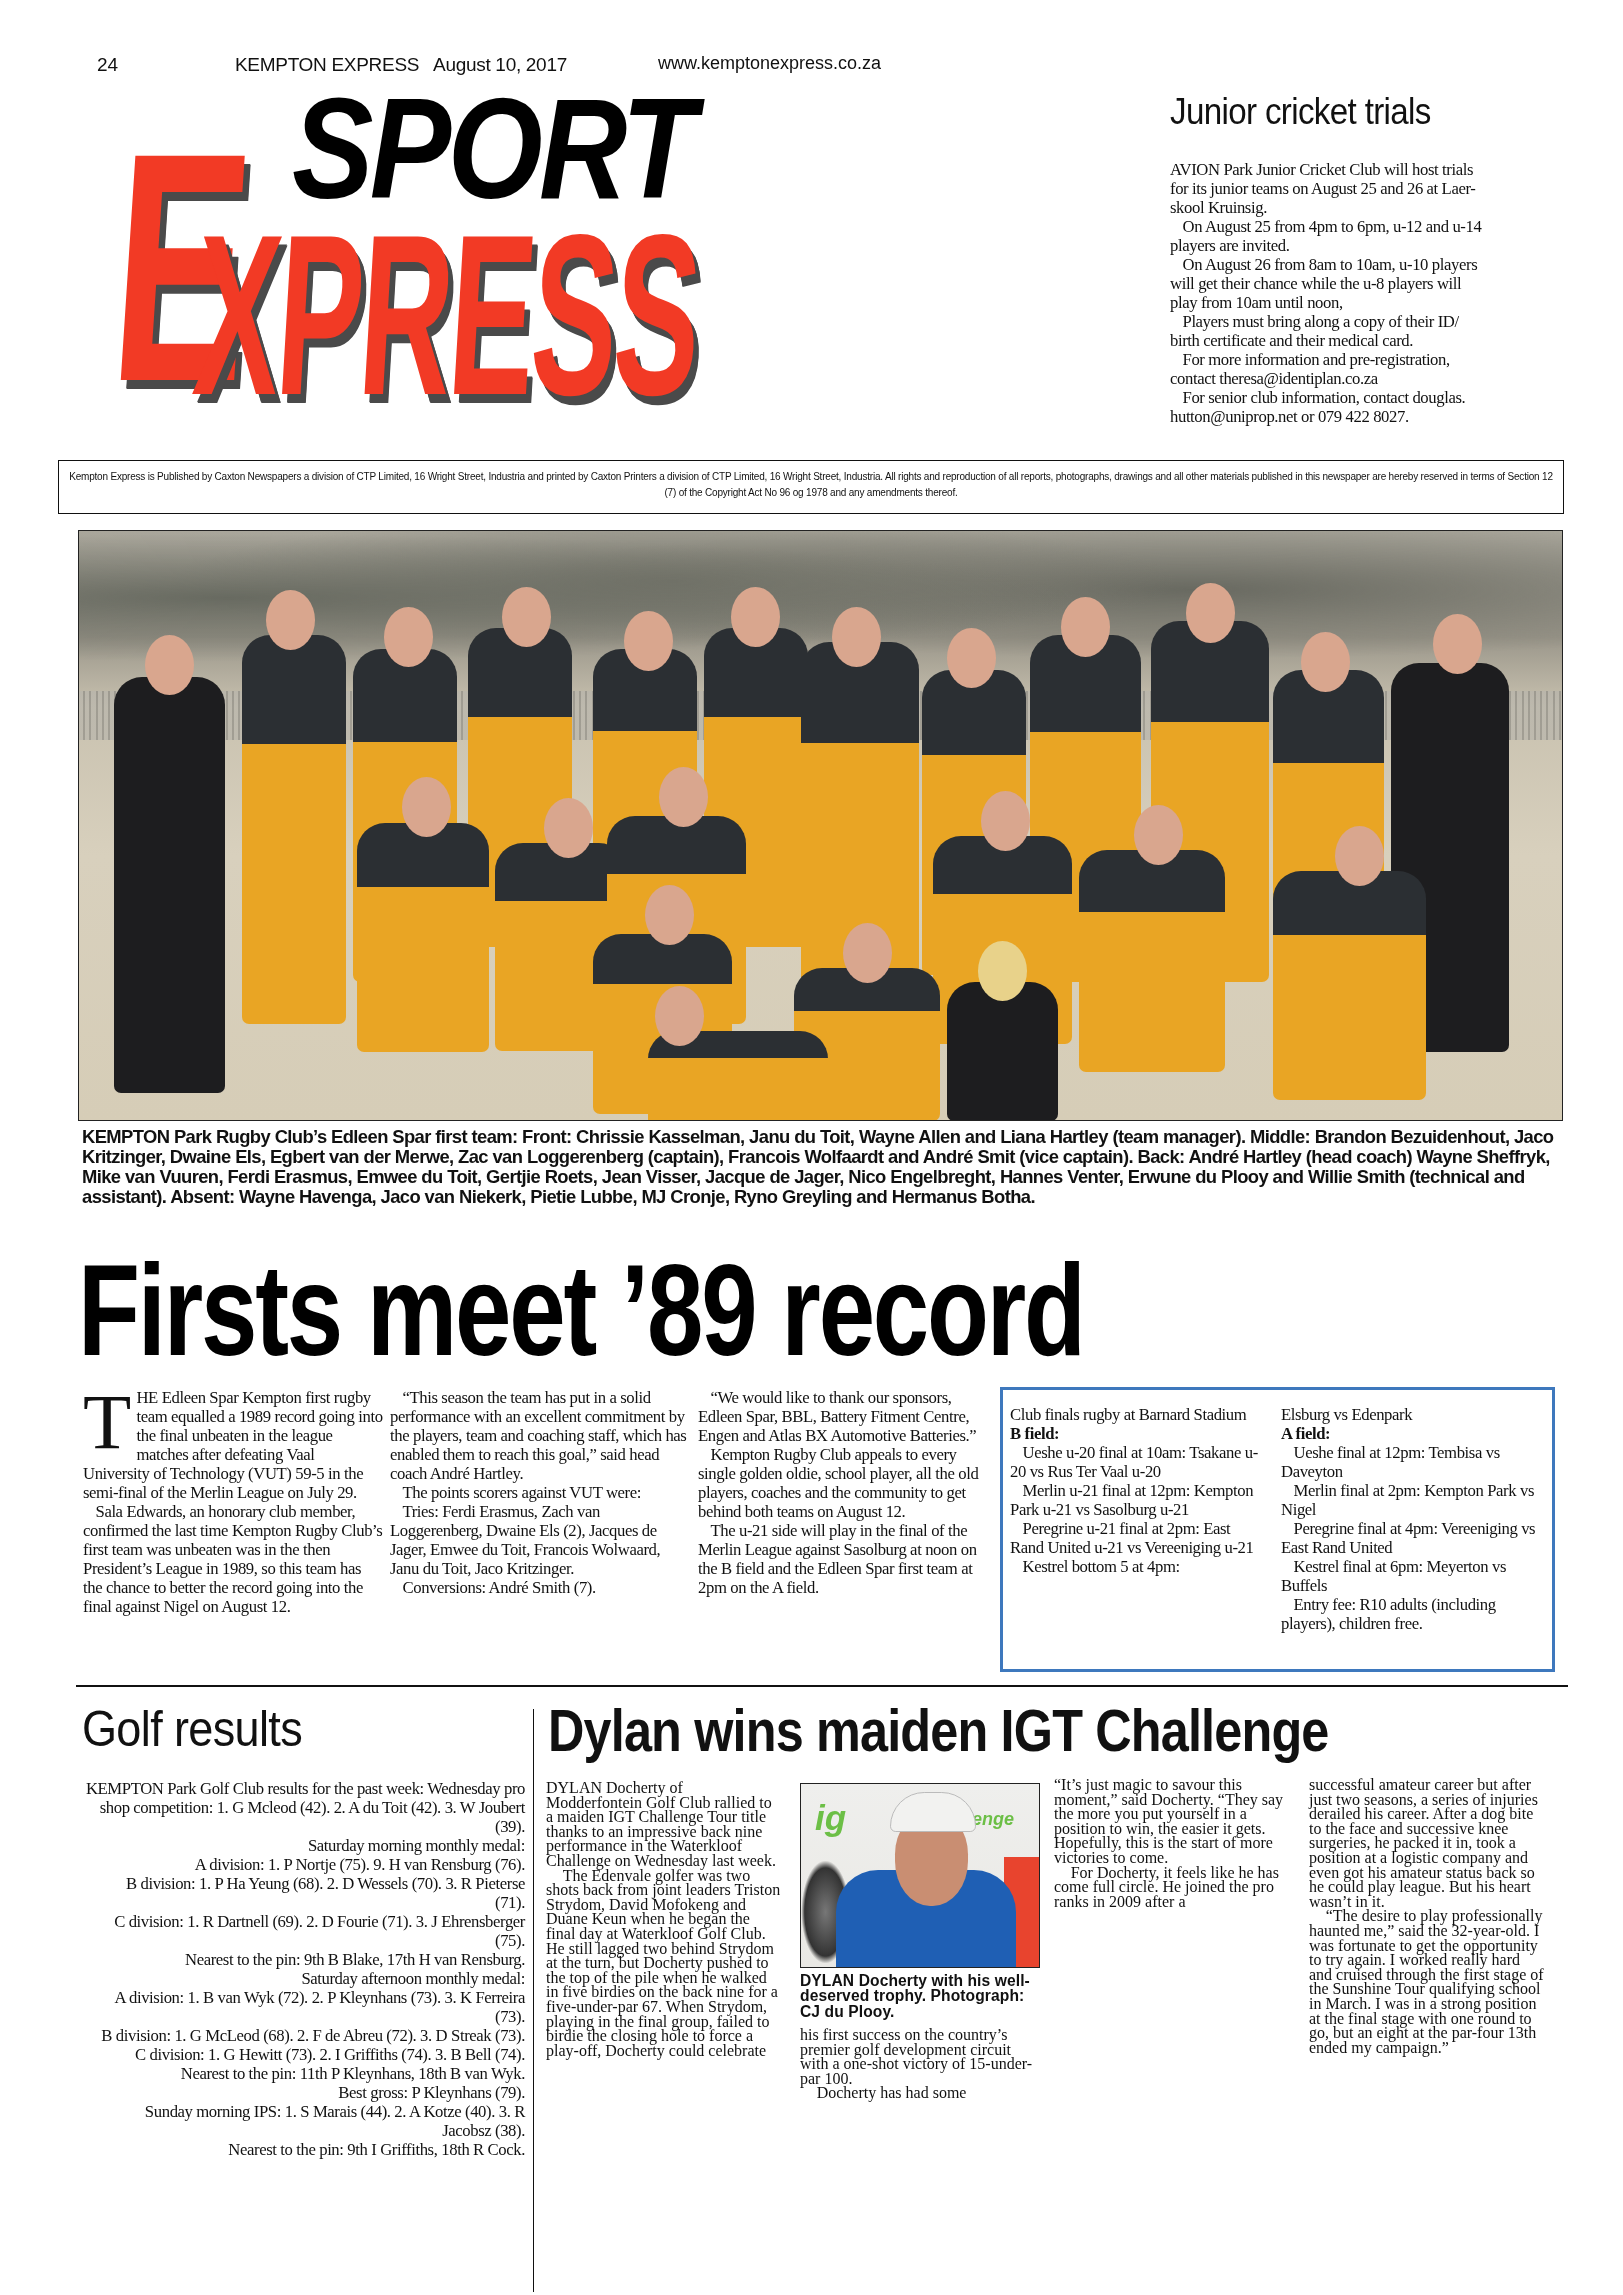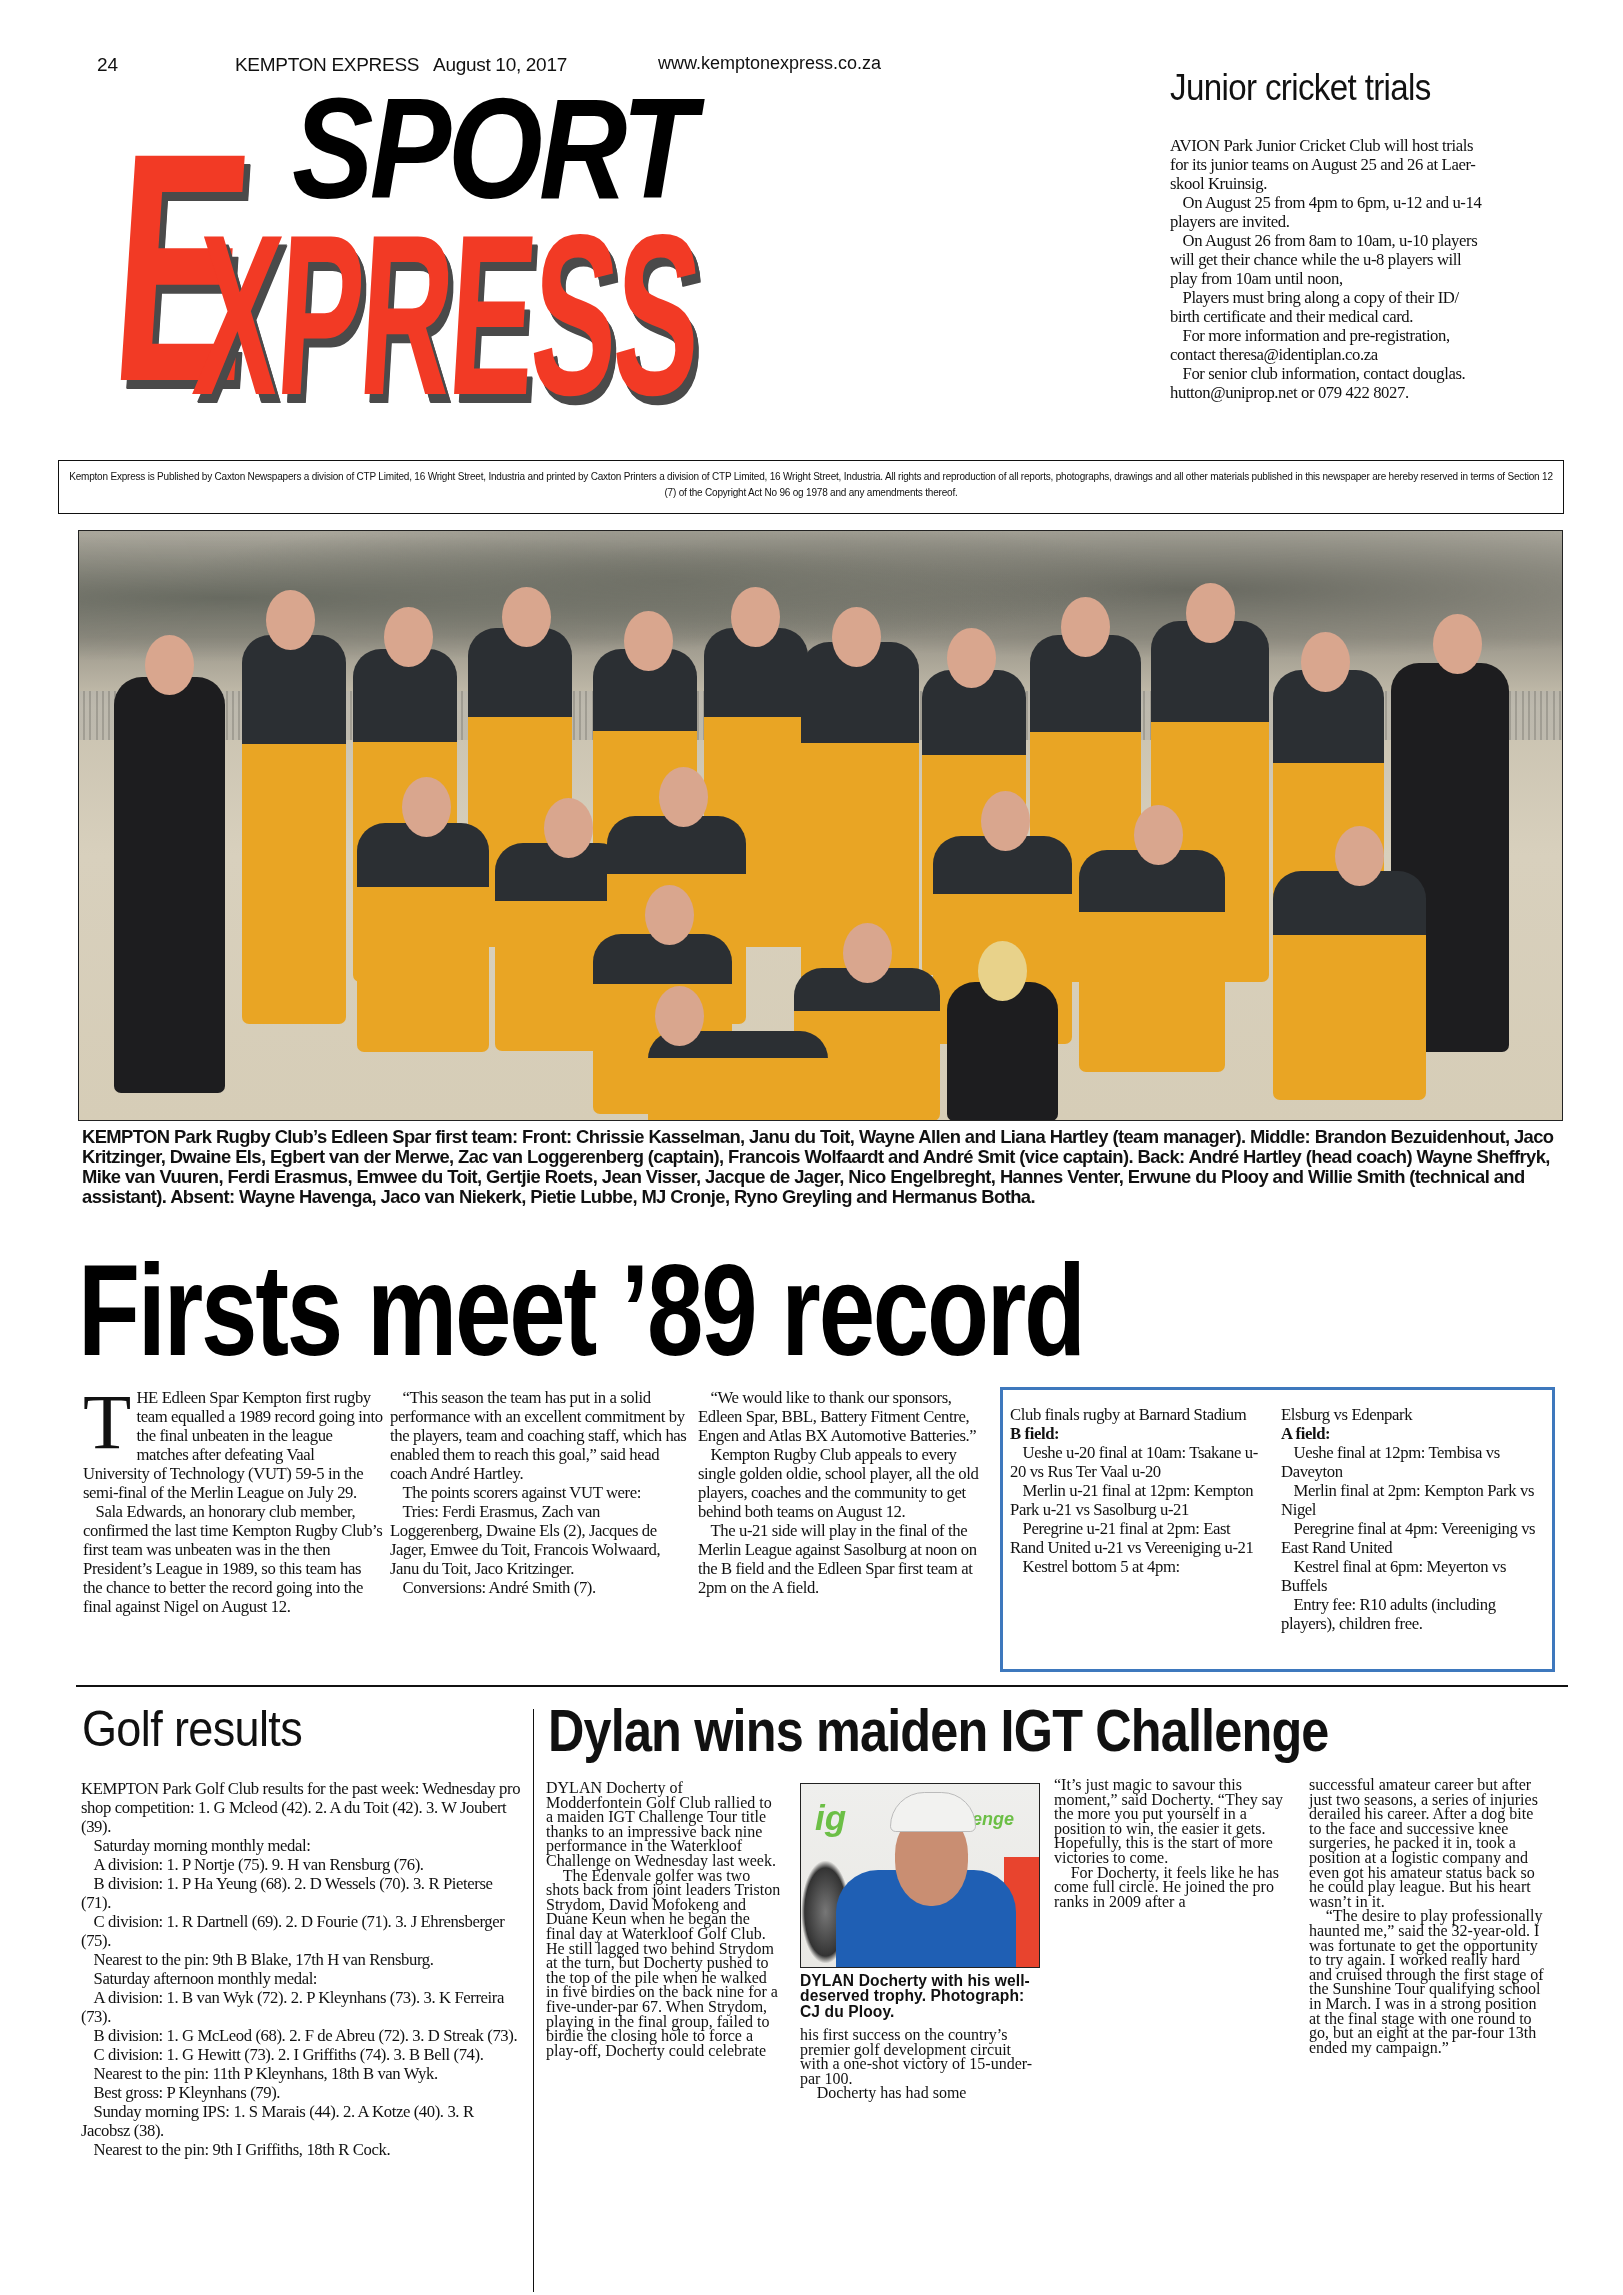--- a/index.html
+++ b/index.html
@@ -22,21 +22,21 @@
   }
   .mast-express {
     left: 104px; top: 104px; font-family: "Liberation Sans", sans-serif; font-weight: 900;
     line-height: 1; color: #f23a25; white-space: nowrap;
     text-shadow: 9.7px 8.3px 0 #4a4a4a, 10.4px 9px 0 #4a4a4a;
   }
   .mast-express .big-e { font-size: 326px; display: inline-block; transform: scaleX(0.62) skewX(-6deg); transform-origin: left bottom; margin-right: -132px; vertical-align: bottom; }
   .mast-express .rest { font-size: 229px; display: inline-block; transform: scaleX(0.56) skewX(-6deg); transform-origin: left bottom; letter-spacing: -5.6px; vertical-align: bottom; }
 
   
-  .cricket { left: 1170px; top: 68px; width: 319px; }
+  .cricket { left: 1170px; top: 92px; width: 319px; }
   .cricket h2 { font-family: "Liberation Sans", sans-serif; font-weight: 400; font-size: 36px; letter-spacing: -0.7px; line-height: 1.1; margin-bottom: 28px; transform: scaleX(0.92); transform-origin: left; white-space: nowrap; }
   .body-serif { font-family: "Liberation Serif", serif; font-size: 16.7px; line-height: 19px; letter-spacing: -0.4px; }
   .body-serif p { text-indent: 0; }
   .body-serif p + p { text-indent: 12.5px; }
 
   
   .imprint {
     left: 58px; top: 460px; width: 1506px; height: 54px; border: 1.4px solid #111;
     font-family: "Liberation Sans", sans-serif; font-size: 10px; line-height: 15.3px;
     text-align: center; padding: 8.3px 9.7px 0; letter-spacing: -0.2px; color: #111;
@@ -82,21 +82,21 @@
     left: 1000px; top: 1387px; width: 555px; height: 285px; border: 3.5px solid #3e78bd;
     padding: 15.3px 7px 0 7px; display: flex; gap: 14px;
   }
   .schedule-box .sc { width: 257px; }
   .schedule-box b { font-weight: 700; text-align: right; }
 
   .rule-h { left: 76px; top: 1685px; width: 1492px; height: 2.1px; background: #111; }
   .rule-v { left: 533px; top: 1709px; width: 1.4px; height: 583px; background: #111; }
 
   .golf-head { left: 82px; top: 1704px; font-family: "Liberation Sans", sans-serif; font-size: 50px; line-height: 1; letter-spacing: -0.7px; transform: scaleX(0.9); transform-origin: left; white-space: nowrap; }
-  .golf-body { left: 81px; top: 1779px; width: 444px; }
+  .golf-body { left: 81px; top: 1779px; width: 444px; text-align: right; }
 
   .dylan-head { left: 548px; top: 1701px; font-family: "Liberation Sans", sans-serif; font-weight: 700; font-size: 60px; line-height: 1; letter-spacing: -1px; white-space: nowrap; transform: scaleX(0.84); transform-origin: left top; }
 
   .dyl-body { font-family: "Liberation Serif", serif; font-size: 16px; line-height: 14.6px; letter-spacing: 0px; }
   .dyl-body p + p { text-indent: 16.7px; }
   .dcol1 { left: 546px; top: 1781px; width: 236px; }
   .dcol3 { left: 1054px; top: 1778px; width: 236px; }
   .dcol4 { left: 1309px; top: 1778px; width: 236px; }
 
   .dylan-photo {

